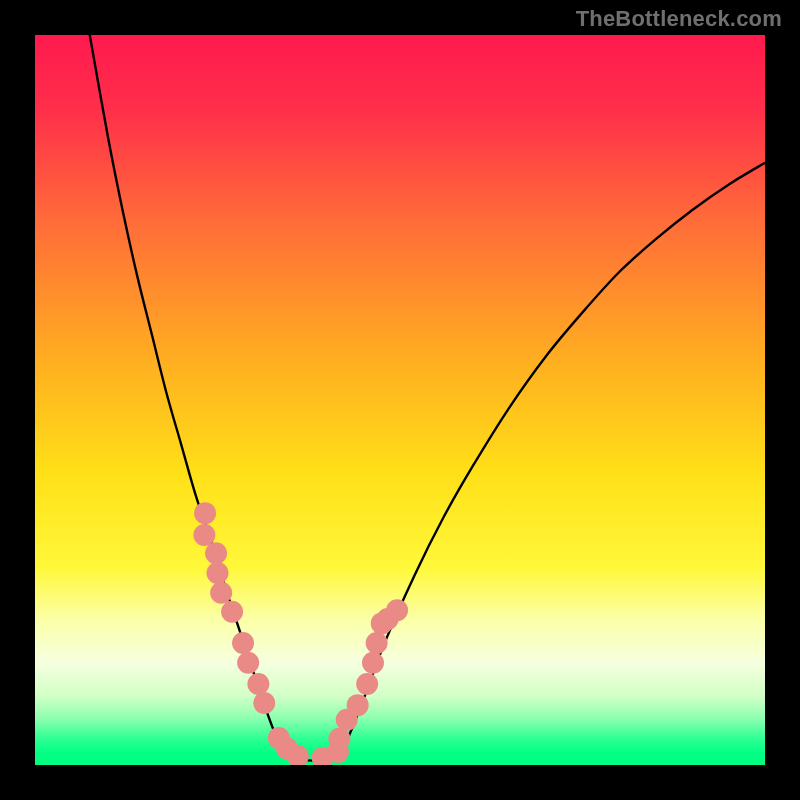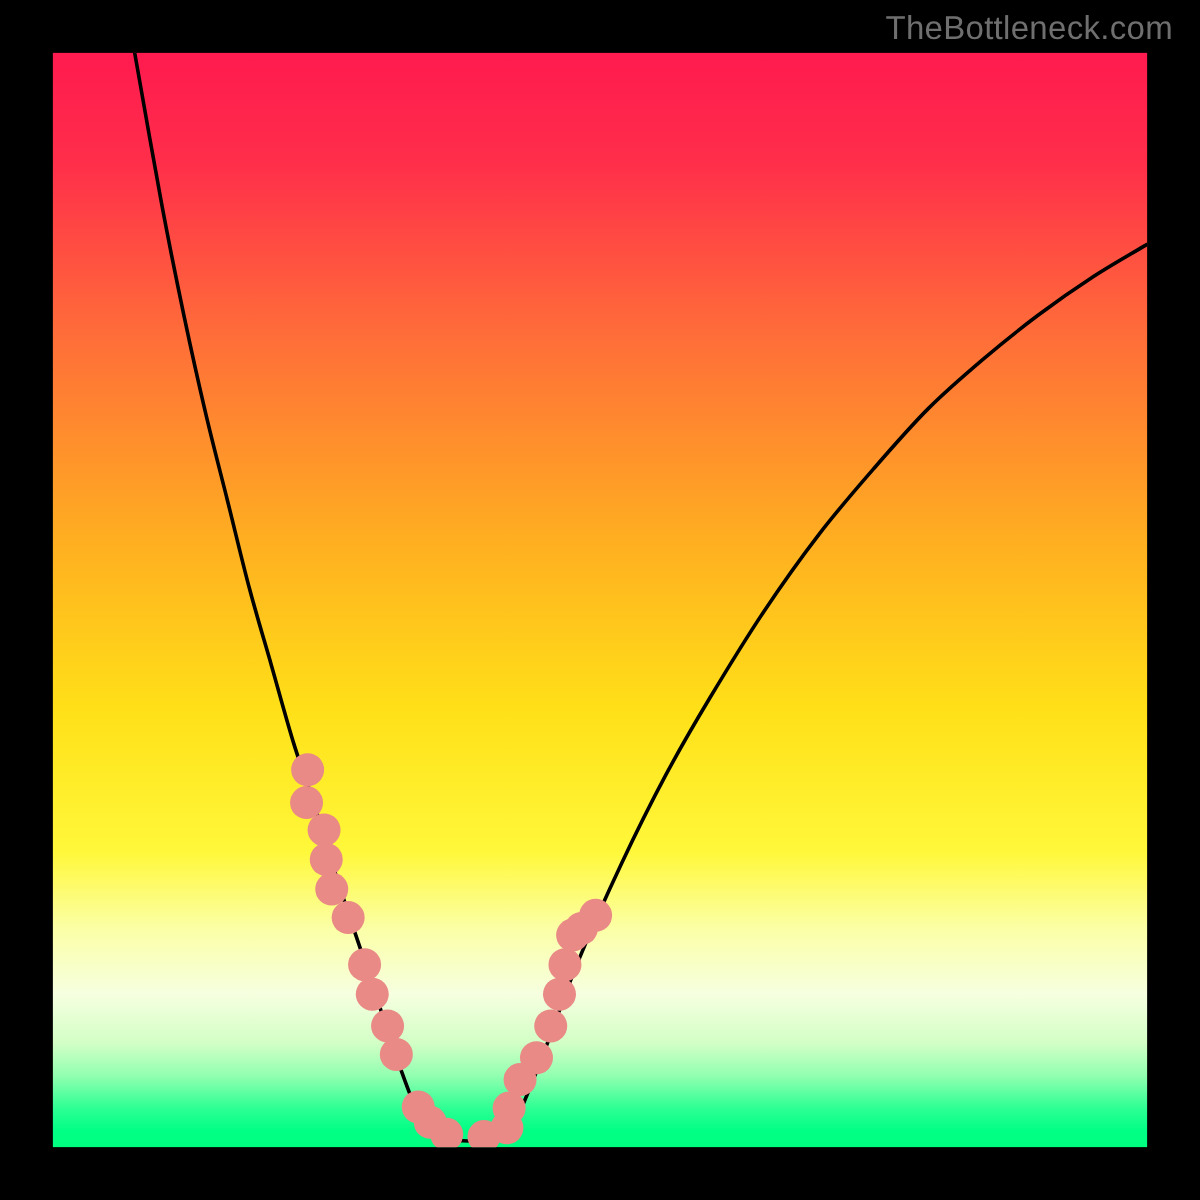--- a/index.html
+++ b/index.html
@@ -16,21 +16,21 @@
     height: 800px;
     background: #000000;
   }
   .watermark {
     position: absolute;
     top: 6px;
     right: 18px;
     font-family: Arial, Helvetica, sans-serif;
     font-size: 22px;
     color: #6f6f6f;
-    font-weight: 400;
+    font-weight: 700;
     letter-spacing: 0.2px;
     z-index: 10;
   }
   .plot-area {
     position: absolute;
     left: 35px;
     top: 35px;
     width: 730px;
     height: 730px;
     overflow: hidden;

